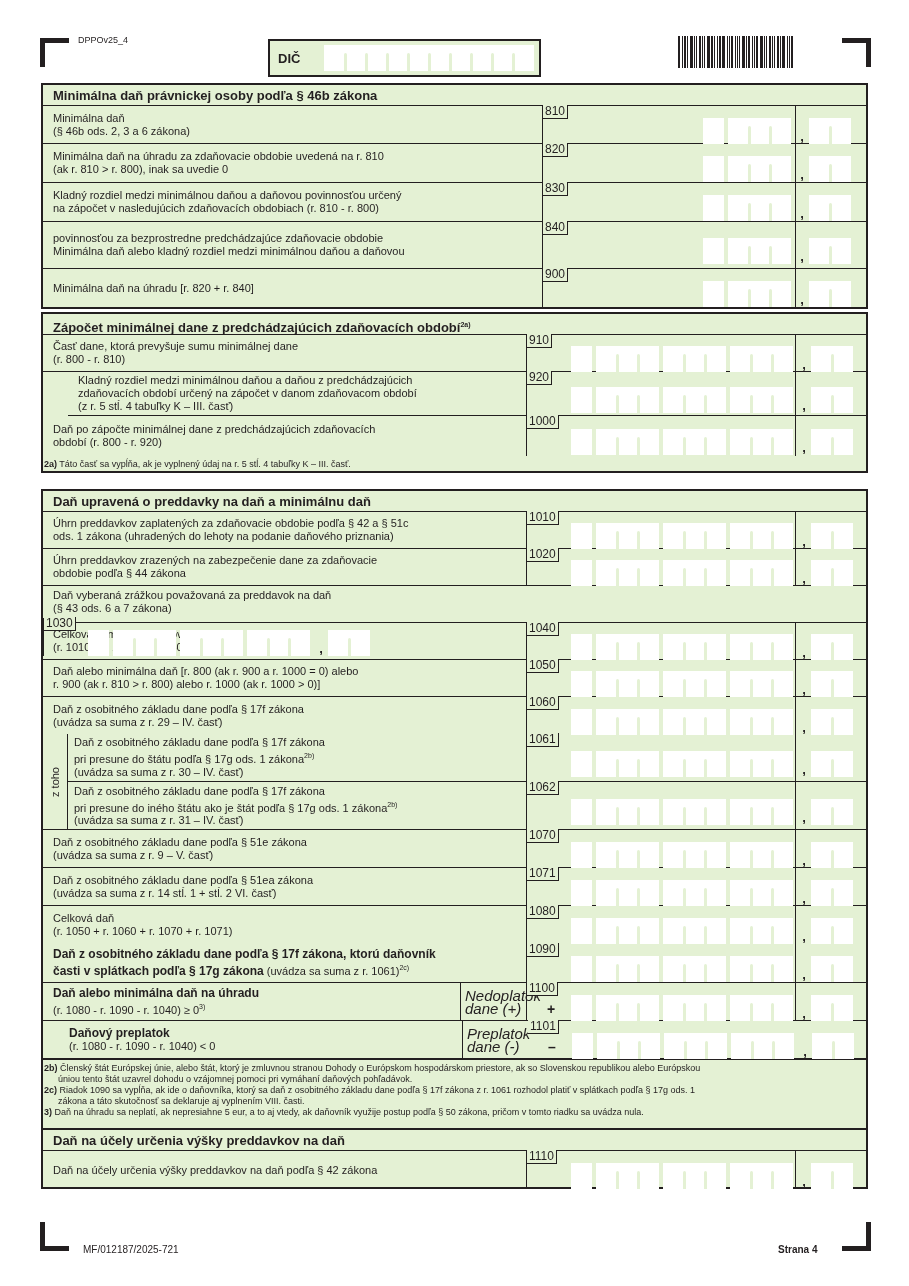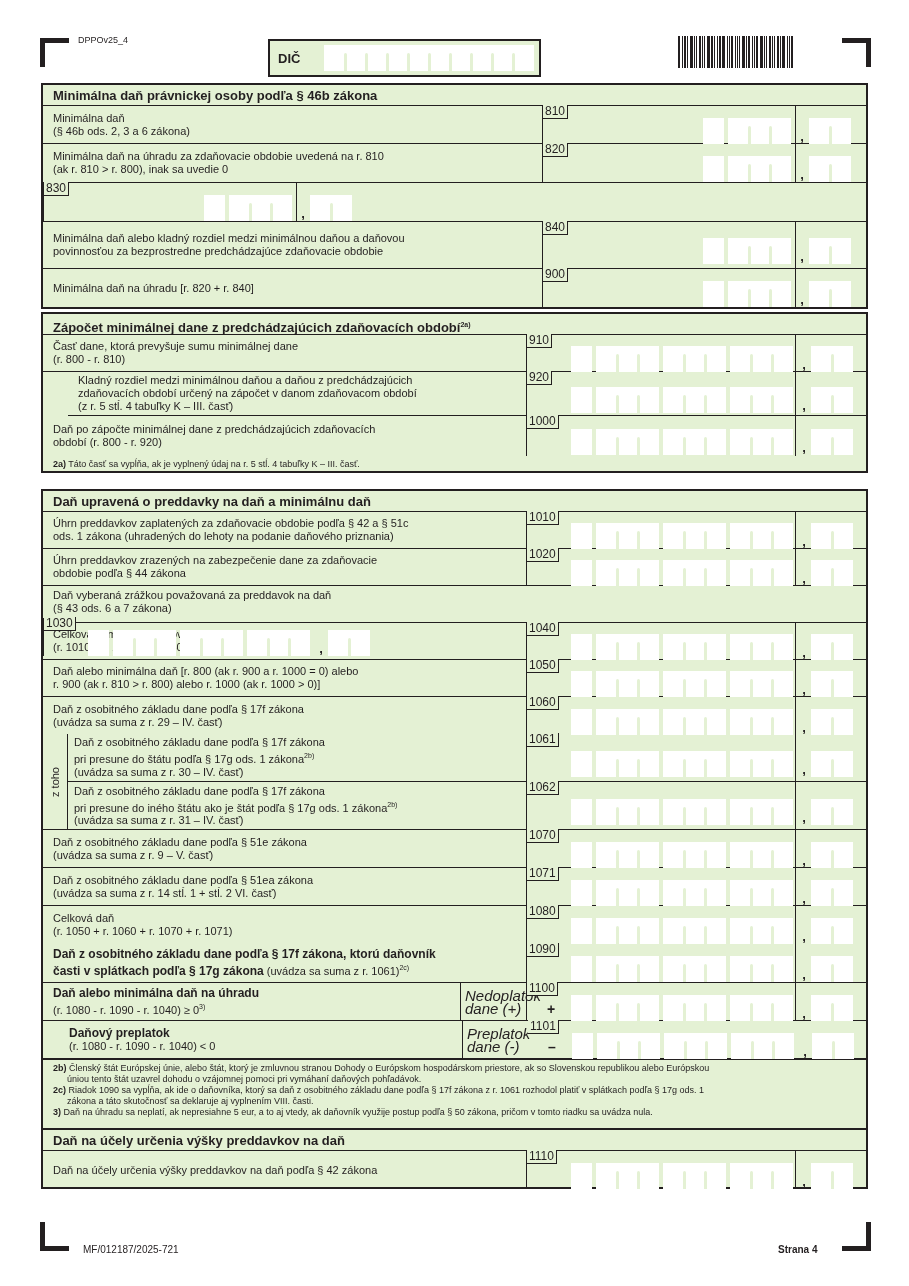--- a/index.html
+++ b/index.html
@@ -26,21 +26,21 @@
   .row-desc .b{font-weight:bold;font-size:12px;}
   .row-desc sup{font-size:7px;}
   .row-field{border-left:1px solid #231f20;position:relative;display:flex;align-items:center;}
   .row-num{position:absolute;left:0;top:-1px;font-size:12px;border:1px solid #231f20;border-top:none;border-left:none;padding:0 2px;line-height:13px;background:#e4f1d4;}
   .amount{display:flex;align-items:flex-end;margin-top:12px;}
   .amount .grp{display:flex;margin-right:4px;}
   .comma{width:14px;text-align:center;font-weight:bold;font-size:13px;line-height:14px;}
   .dec{display:flex;}
   .row-end{width:70px;border-left:1px solid #231f20;}
   .sign{position:absolute;left:20px;top:18px;font-weight:bold;font-size:14px;}
-  .footnote{font-size:9px;line-height:11px;padding:3px 10px;}
+  .footnote{font-size:9px;line-height:11px;padding:3px 1px;}
   .footnote b{font-weight:bold;}
   .ztoho{width:24px;border-right:1px solid #231f20;display:flex;align-items:center;justify-content:center;}
   .ztoho span{transform:rotate(-90deg);font-size:11px;white-space:nowrap;}
   .sub-rows{flex:1;display:flex;flex-direction:column;}
   .sub-rows .row:last-child{border-bottom:none;}
   .mid-label{width:66px;border-left:1px solid #231f20;font-size:15px;line-height:13px;padding:2px 4px;box-sizing:border-box;display:flex;flex-direction:column;justify-content:center;font-style:italic;}
   .footer-left{position:absolute;left:83px;top:1244px;font-size:10px;}
   .footer-right{position:absolute;left:778px;top:1244px;font-size:10px;font-weight:bold;}
 </style>
 </head>
@@ -163,20 +163,24 @@
               <div class="dec">
                 <div class="cell"></div>
                 <div class="cell"></div>
               </div>
             </div>
           </div>
         </div>
         <div class="row-end"></div>
       </div>
       <div class="row" style="height:39px;">
+        <div class="row-desc">
+          <span>Kladný rozdiel medzi minimálnou daňou a daňovou povinnosťou určený</span>
+          <span>na zápočet v nasledujúcich zdaňovacích obdobiach (r. 810 - r. 800)</span>
+        </div>
         <div class="row-field" style="width:252px;">
           <span class="row-num">830</span>
           <div style="margin-left:160px;">
             <div class="amount">
               <div class="grp">
                 <div class="cell"></div>
               </div>
               <div class="grp">
                 <div class="cell"></div>
                 <div class="cell"></div>
@@ -187,22 +191,22 @@
                 <div class="cell"></div>
                 <div class="cell"></div>
               </div>
             </div>
           </div>
         </div>
         <div class="row-end"></div>
       </div>
       <div class="row" style="height:47px;">
         <div class="row-desc">
+          <span>povinnosťou za bezprostredne predchádzajúce zdaňovacie obdobie</span>
           <span>Minimálna daň alebo kladný rozdiel medzi minimálnou daňou a daňovou</span>
-          <span>povinnosťou za bezprostredne predchádzajúce zdaňovacie obdobie</span>
         </div>
         <div class="row-field" style="width:252px;">
           <span class="row-num">840</span>
           <div style="margin-left:160px;">
             <div class="amount">
               <div class="grp">
                 <div class="cell"></div>
               </div>
               <div class="grp">
                 <div class="cell"></div>

